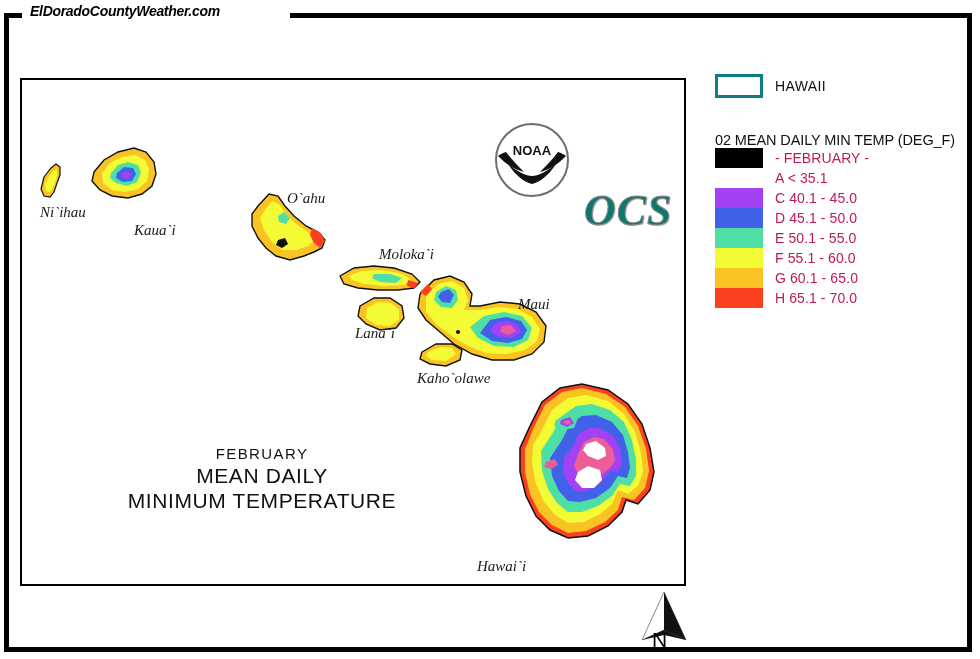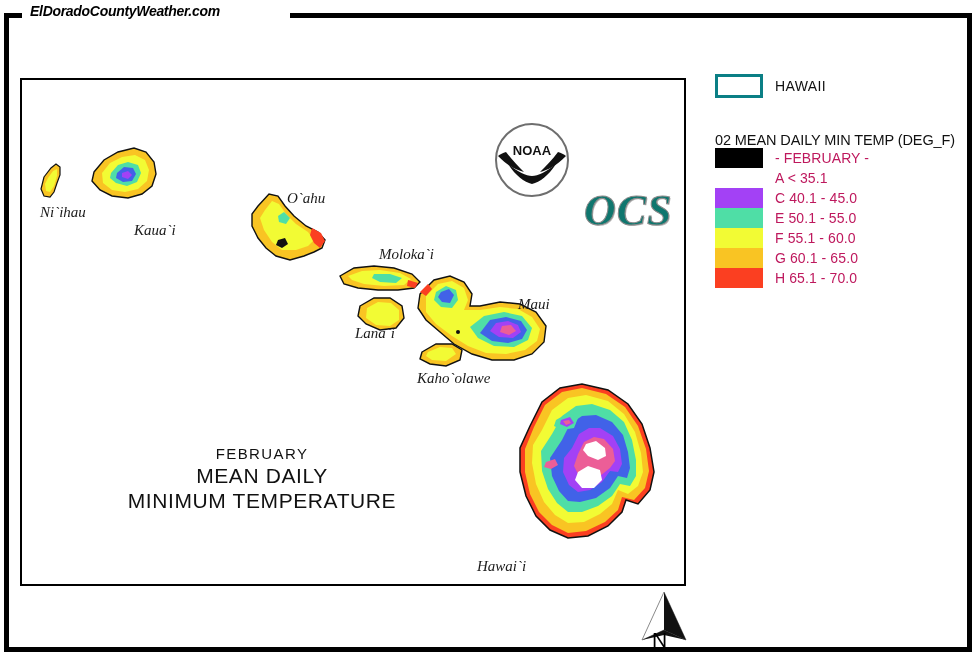--- a/index.html
+++ b/index.html
@@ -314,20 +314,24 @@
 
   <div class="legend-row">
     <div class="legend-swatch" style="background:#ffffff;"></div>
     <div class="legend-text">A &lt; 35.1</div>
   </div>
   <div class="legend-row">
     <div class="legend-swatch" style="background:#a341f5;"></div>
     <div class="legend-text">C 40.1 - 45.0</div>
   </div>
   <div class="legend-row">
+    <div class="legend-swatch" style="background:#4162e8;"></div>
+    <div class="legend-text">D 45.1 - 50.0</div>
+  </div>
+  <div class="legend-row">
     <div class="legend-swatch" style="background:#4fdea6;"></div>
     <div class="legend-text">E 50.1 - 55.0</div>
   </div>
   <div class="legend-row">
     <div class="legend-swatch" style="background:#f2fb34;"></div>
     <div class="legend-text">F 55.1 - 60.0</div>
   </div>
   <div class="legend-row">
     <div class="legend-swatch" style="background:#f9c423;"></div>
     <div class="legend-text">G 60.1 - 65.0</div>

